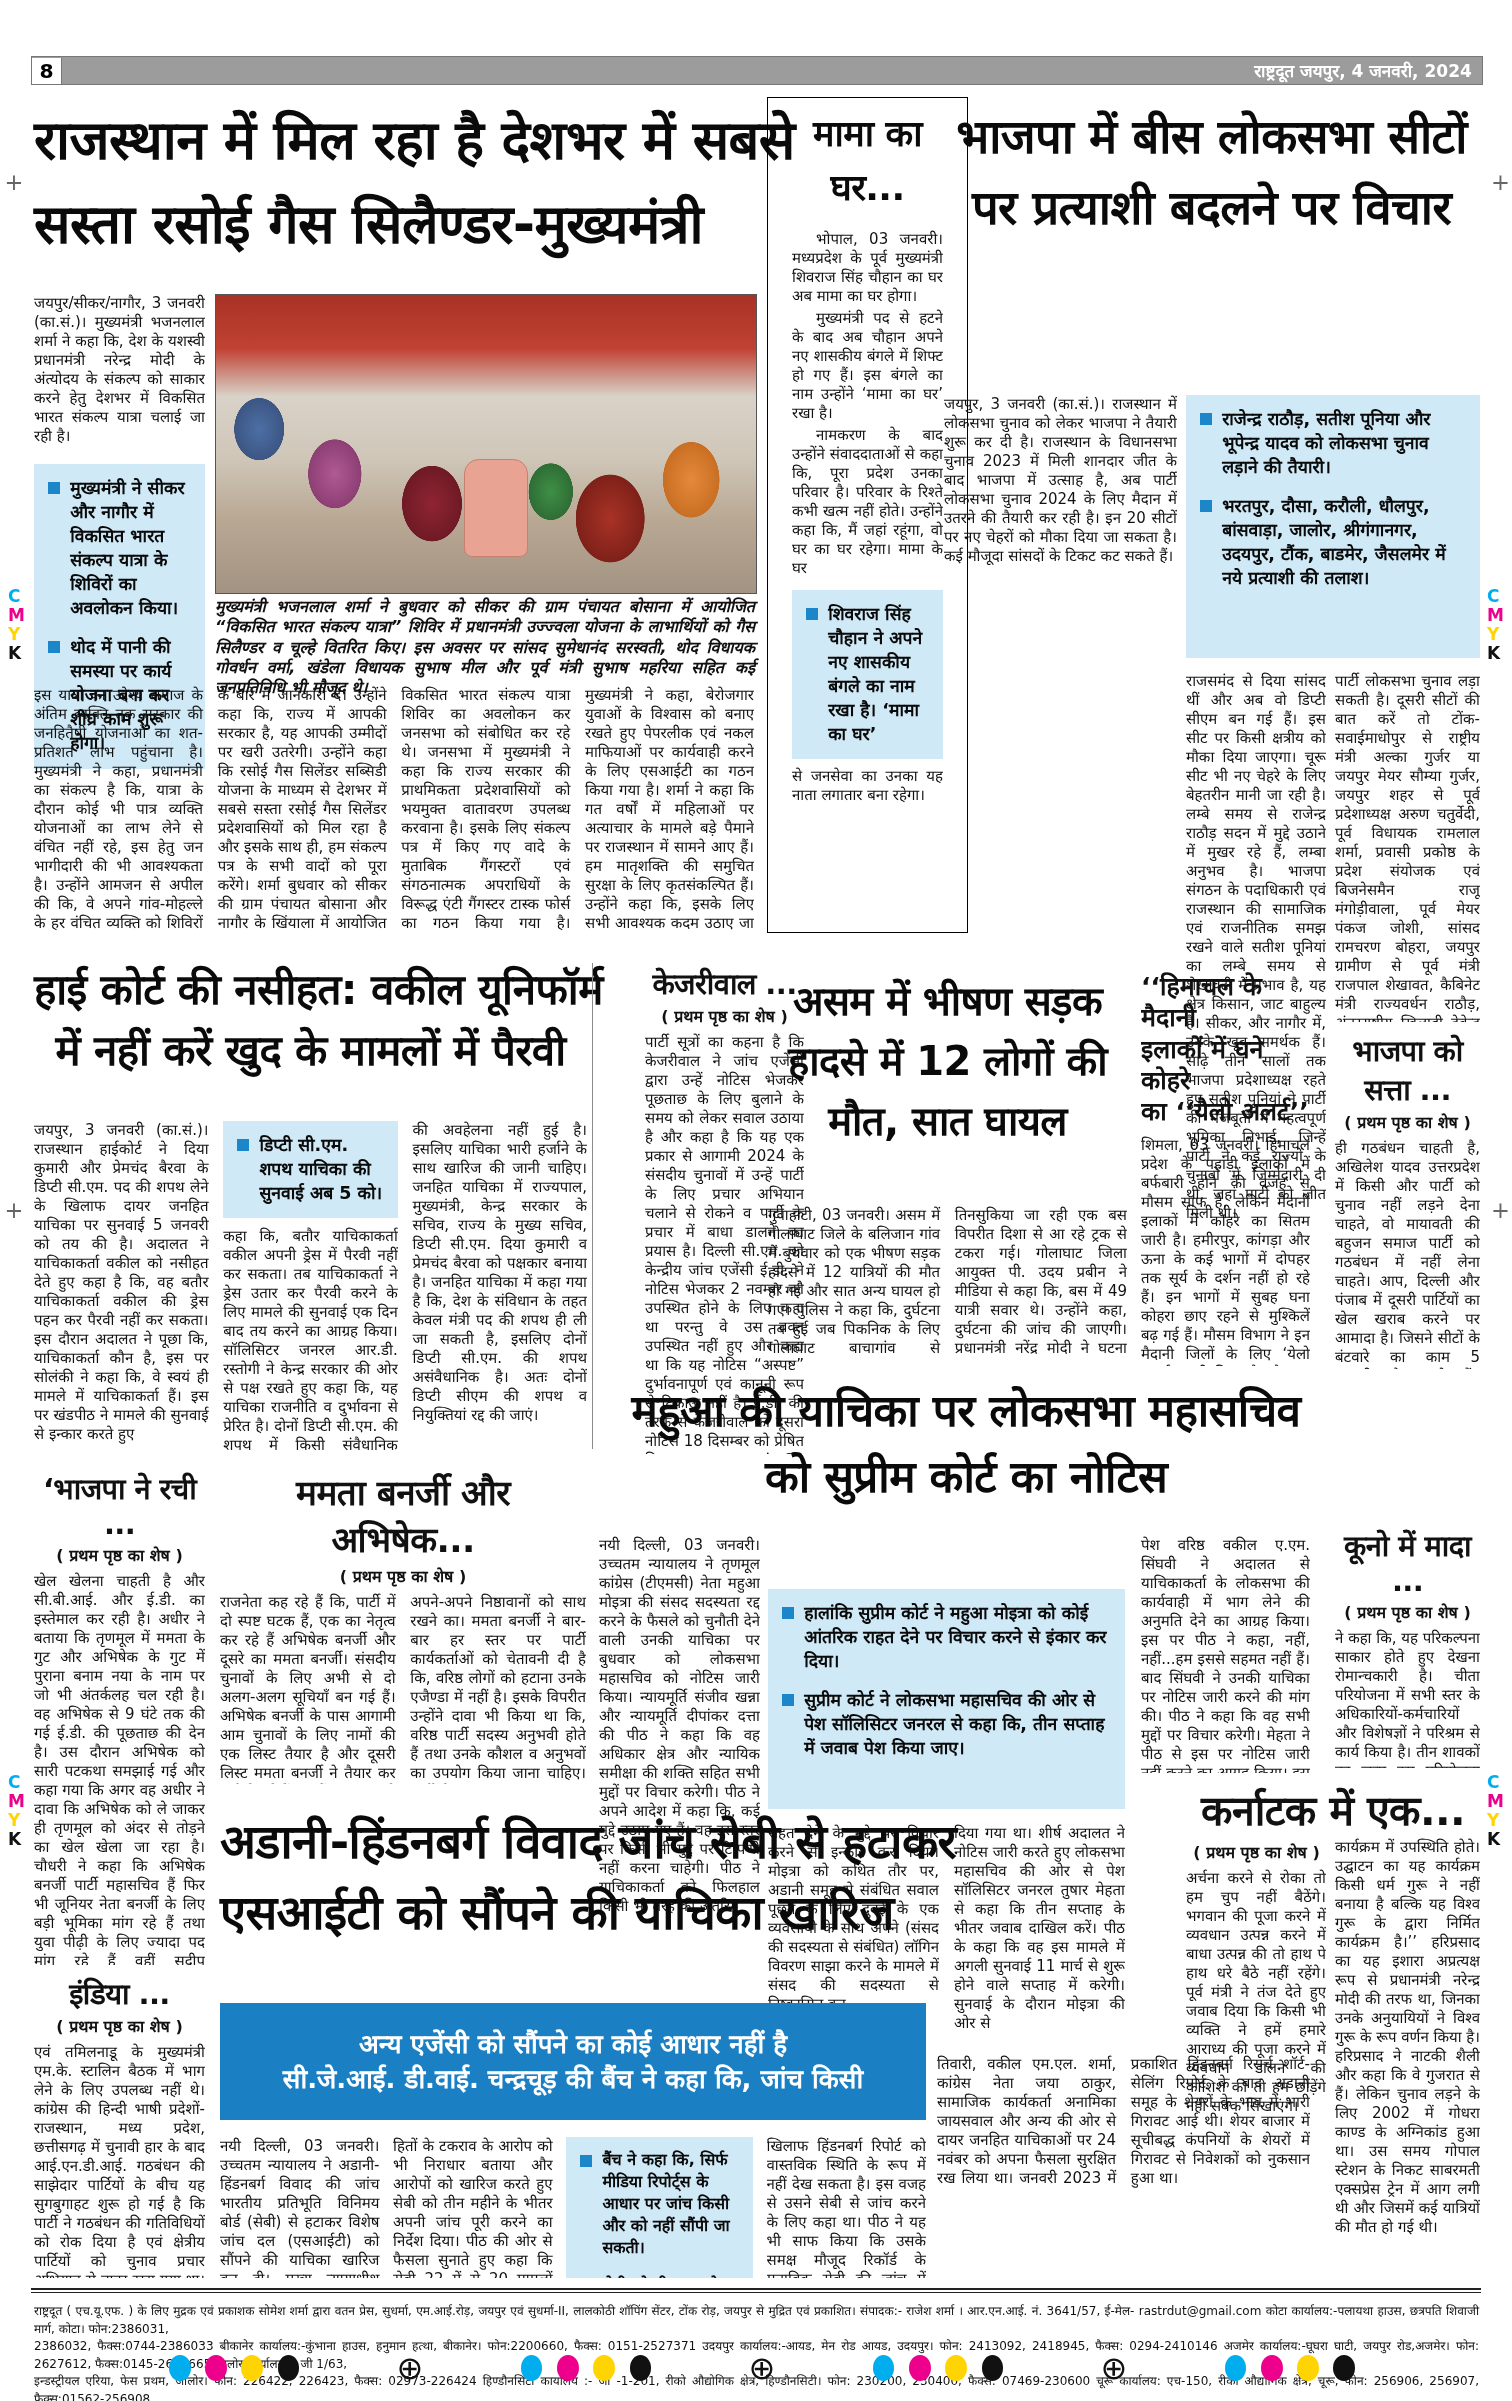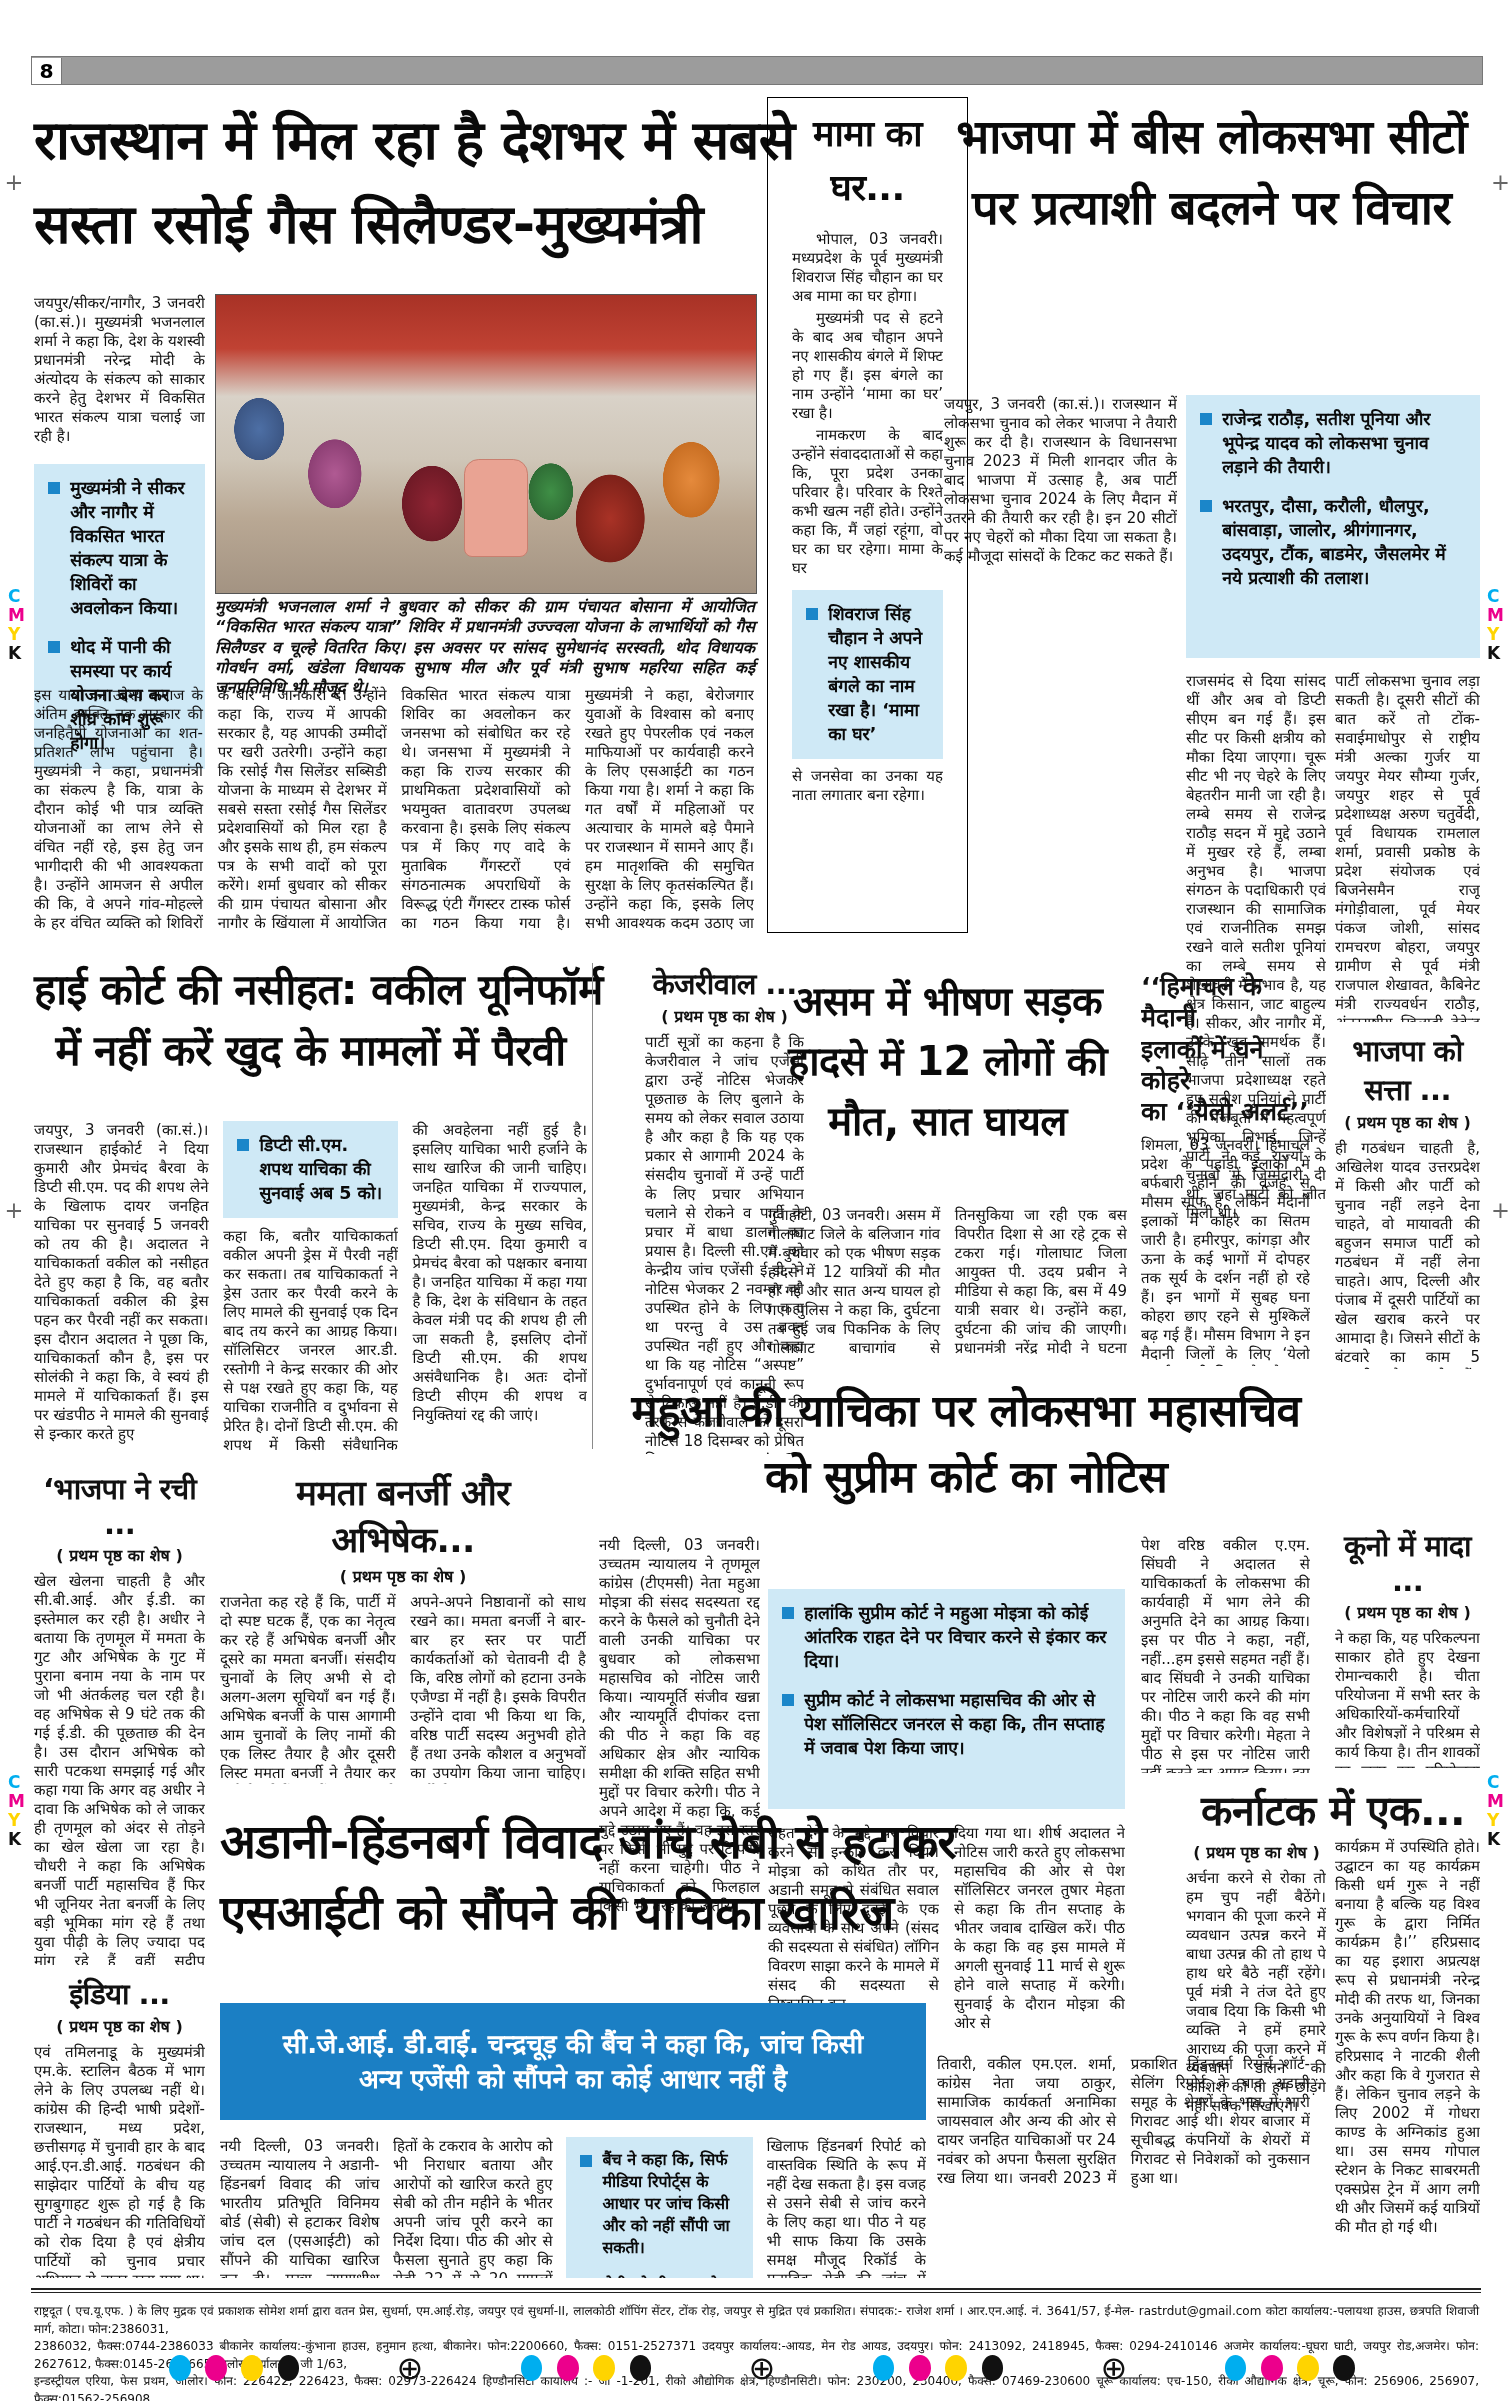--- a/index.html
+++ b/index.html
@@ -66,20 +66,21 @@
   .cropmark{color:#666;font-size:22.6px;}
   .mamabox{border:1.1px solid #000;padding:9px 24px;overflow:hidden;}
 </style>
 </head>
 <body>
 
 <div id="page">
 
   <div class="abs masthead">
     <div class="pageno">8</div>
+    <div class="edition">राष्ट्रदूत जयपुर, 4 जनवरी, 2024</div>
   </div>
 
   <div class="abs hl" style="left:34px;top:99px;width:726px;font-size:54px;line-height:1.55;">
     <div>राजस्थान में मिल रहा है देशभर में सबसे</div>
     <div>सस्ता रसोई गैस सिलैण्डर-मुख्यमंत्री</div>
   </div>
 
   <div class="abs bt" style="left:34px;top:294px;width:171px;height:158px;">जयपुर/सीकर/नागौर, 3 जनवरी (का.सं.)। मुख्यमंत्री भजनलाल शर्मा ने कहा कि, देश के यशस्वी प्रधानमंत्री नरेन्द्र मोदी के अंत्योदय के संकल्प को साकार करने हेतु देशभर में विकसित भारत संकल्प यात्रा चलाई जा रही है।</div>
 
   <div class="abs notebox" style="left:34px;top:464px;width:171px;height:305px;box-sizing:border-box;">
@@ -230,22 +231,22 @@
     <div class="conthead">इंडिया ...</div>
     <div class="contnote">( प्रथम पृष्ठ का शेष )</div>
     <div class="bt">एवं तमिलनाडू के मुख्यमंत्री एम.के. स्टालिन बैठक में भाग लेने के लिए उपलब्ध नहीं थे। कांग्रेस की हिन्दी भाषी प्रदेशों- राजस्थान, मध्य प्रदेश, छत्तीसगढ़ में चुनावी हार के बाद आई.एन.डी.आई. गठबंधन की साझेदार पार्टियों के बीच यह सुगबुगाहट शुरू हो गई है कि पार्टी ने गठबंधन की गतिविधियों को रोक दिया है एवं क्षेत्रीय पार्टियों को चुनाव प्रचार अभियान से बाहर रखा गया था। अब तक इंडिया गठबंधन के दलों की तीन बैठकें मुम्बई, बेंगलुरू एवं पटना में आयोजित हो चुकी हैं। मुम्बई के सम्मेलन में लगभग 26 पार्टियों के नेताओं ने सहभागिता की थी और 2024 के लोकसभा चुनावों के दौरान प्रचार अभियान चलाने के लिए एक समन्वय समिति का गठन किया था।</div>
   </div>
 
   <div class="abs hl" style="left:220px;top:1807px;width:706px;font-size:47px;line-height:1.5;">
     <div>अडानी-हिंडनबर्ग विवाद जांच सेबी से हटाकर</div>
     <div>एसआईटी को सौंपने की याचिका खारिज</div>
   </div>
   <div class="abs banner" style="left:220px;top:2003px;width:706px;height:117px;">
+    <div>अन्य एजेंसी को सौंपने का कोई आधार नहीं है</div>
     <div>सी.जे.आई. डी.वाई. चन्द्रचूड़ की बैंच ने कहा कि, जांच किसी</div>
-    <div>अन्य एजेंसी को सौंपने का कोई आधार नहीं है</div>
   </div>
   <div class="abs" style="left:220px;top:2137px;width:706px;height:141px;display:flex;gap:13.6px;overflow:hidden;">
     <div class="bt" style="flex:1;">नयी दिल्ली, 03 जनवरी। उच्चतम न्यायालय ने अडानी-हिंडनबर्ग विवाद की जांच भारतीय प्रतिभूति विनिमय बोर्ड (सेबी) से हटाकर विशेष जांच दल (एसआईटी) को सौंपने की याचिका खारिज कर दी। मुख्य न्यायाधीश डी.वाई. चंद्रचूड़ की अध्यक्षता वाली पीठ ने अडानी समूह पर शेयरों के दाम में हेराफेरी के आरोपों की जांच सेबी से लेकर एसआईटी को सौंपने से इन्कार किया।</div>
     <div class="bt" style="flex:1;">हितों के टकराव के आरोप को भी निराधार बताया और आरोपों को खारिज करते हुए सेबी को तीन महीने के भीतर अपनी जांच पूरी करने का निर्देश दिया। पीठ की ओर से फैसला सुनाते हुए कहा कि सेबी 22 में से 20 मामलों की जांच पूरी कर चुका है। शेष दो मामलों की जांच तीन माह के भीतर पूरी करने को कहा गया है।</div>
     <div class="notebox" style="flex:1;">
       <div class="nb-item">
         <span class="nb-sq"></span>
         <span class="nb-tx" style="font-size:16px;line-height:22px;">बैंच ने कहा कि, सिर्फ मीडिया रिपोर्ट्स के आधार पर जांच किसी और को नहीं सौंपी जा सकती।</span>
       </div>
       <div class="nb-item">

